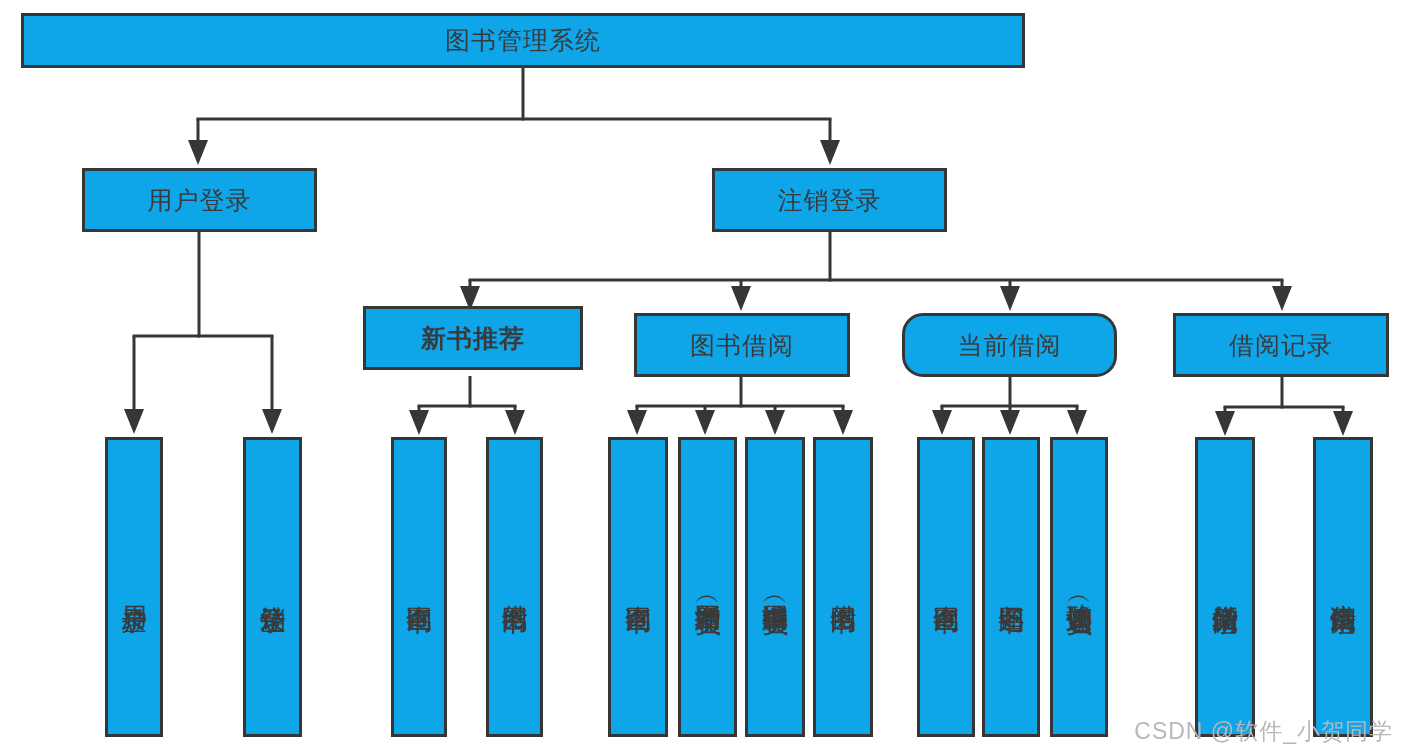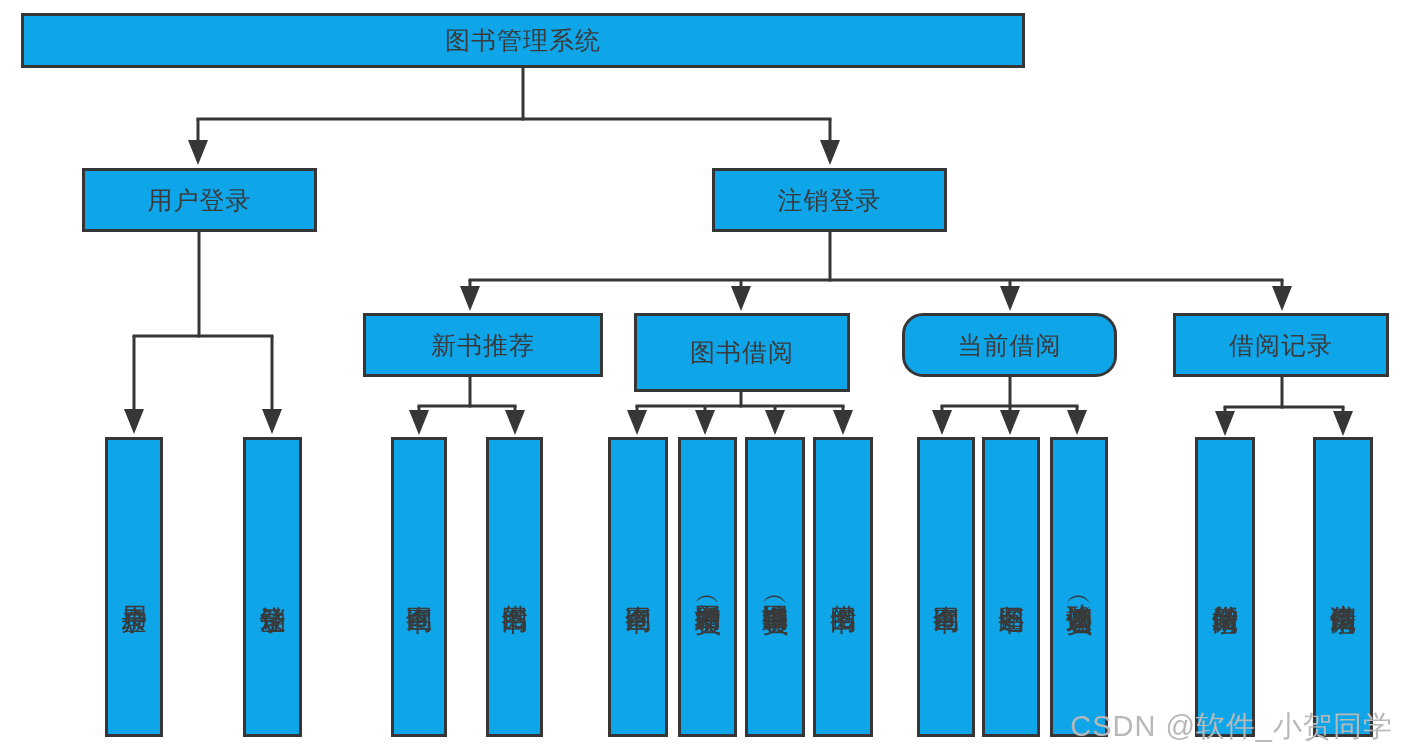--- a/index.html
+++ b/index.html
@@ -30,21 +30,21 @@
     writing-mode: vertical-rl;
     text-orientation: upright;
     line-height: 1.05;
     letter-spacing: 1px;
     white-space: nowrap;
   }
   .watermark {
     position: absolute;
     right: 12px;
     bottom: 0px;
-    font-size: 29px;
+    font-size: 23px;
     letter-spacing: 1px;
     color: var(--watermark, #b8b8b8);
     white-space: nowrap;
     z-index: 5;
   }
 </style>
 </head>
 <body>
 
 <div class="stage">
@@ -119,24 +119,24 @@
     <span>图书管理系统</span>
   </div>
 
   <div class="box hbox" style="left:82px; top:168px; width:235px; height:64px;">
     <span>用户登录</span>
   </div>
   <div class="box hbox" style="left:712px; top:168px; width:235px; height:64px;">
     <span>注销登录</span>
   </div>
 
-  <div class="box hbox" style="left:363px; top:313px; width:240px; height:64px;">
+  <div class="box hbox" style="left:363px; top:306px; width:220px; height:64px;font-weight:bold;">
     <span>新书推荐</span>
   </div>
-  <div class="box hbox" style="left:634px; top:313px; width:216px; height:79px;">
+  <div class="box hbox" style="left:634px; top:313px; width:216px; height:64px;">
     <span>图书借阅</span>
   </div>
   <div class="box hbox" style="left:902px; top:313px; width:215px; height:64px;border-radius:21px;">
     <span>当前借阅</span>
   </div>
   <div class="box hbox" style="left:1173px; top:313px; width:216px; height:64px;">
     <span>借阅记录</span>
   </div>
 
   <div class="box leaf" style="left:105px; top:437px; width:58px; height:300px;">

